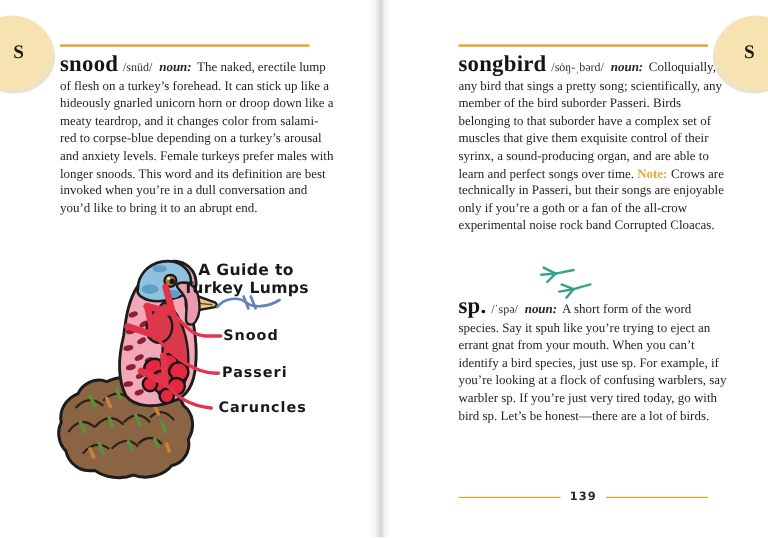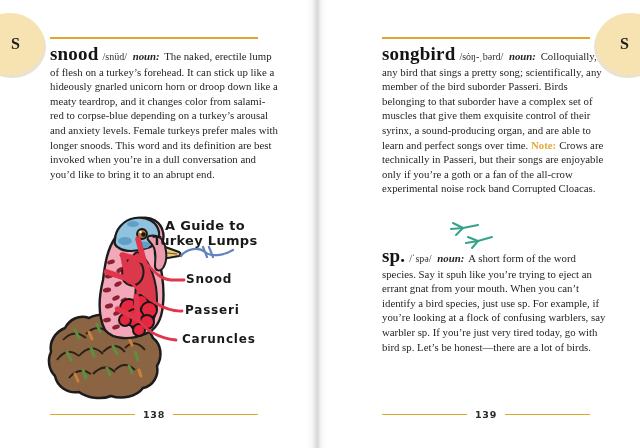--- a/index.html
+++ b/index.html
@@ -173,25 +173,20 @@
 
       <div class="fig-title">
         <span style="display:block">A Guide to</span>
         <span style="display:block">Turkey Lumps</span>
       </div>
       <div class="fig-label lbl-snood">Snood</div>
       <div class="fig-label lbl-wattle">Passeri</div>
       <div class="fig-label lbl-caruncles">Caruncles</div>
     </div>
 
-    <div class="footer footer-left">
-      <span class="footer-line"></span>
-      <span class="page-num">138</span>
-      <span class="footer-line"></span>
-    </div>
   </div>
 
   <div class="page page-right">
     <div class="rule" style="left:62px;top:37px;width:208px;"></div>
 
     <p class="entry" style="left:62px;top:47px;"><span class="headword">songbird</span><span class="pron">/sȯŋ-ˌbərd/</span> <span class="pos">noun:</span> <span>Colloquially, any bird that sings a pretty song; scientifically, any member of the bird suborder Passeri. Birds belonging to that suborder have a complex set of muscles that give them exquisite control of their syrinx, a sound-producing organ, and are able to learn and perfect songs over time.</span> <span class="note-label">Note:</span><span>Crows are technically in Passeri, but their songs are enjoyable only if you’re a goth or a fan of the all-crow experimental noise rock band Corrupted Cloacas.</span></p>
 
     <svg class="footprints" viewBox="0 0 52 34">
       <g stroke="#35a28c" stroke-width="2" fill="none" stroke-linecap="round">
         <path d="M 30 7 L 15 10"></path>

